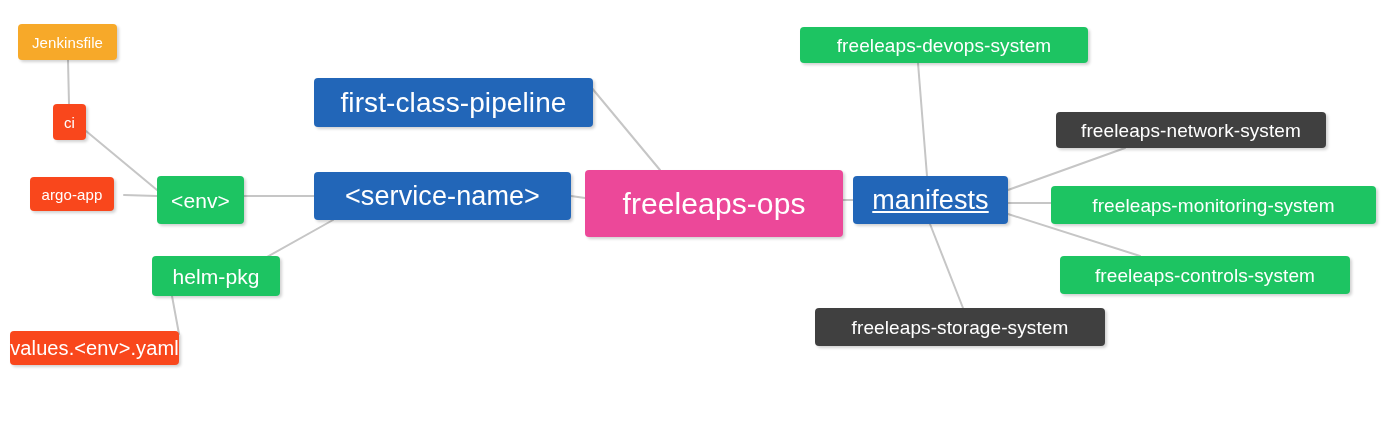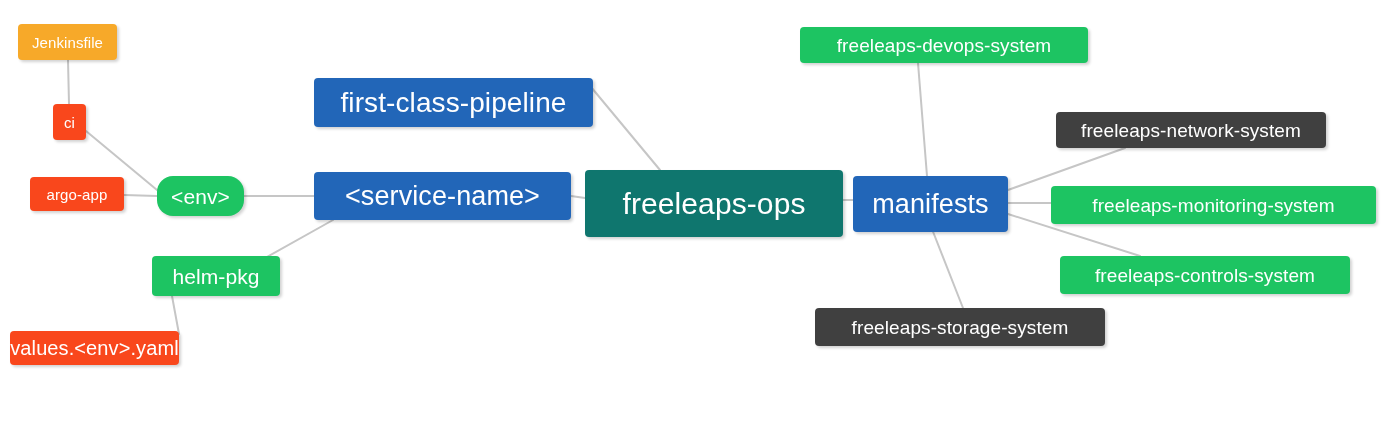--- a/index.html
+++ b/index.html
@@ -65,42 +65,42 @@
       <line x1="1008" y1="214" x2="1140" y2="256" stroke="#c6c6c6" stroke-width="2" stroke-linecap="round"></line>
       <line x1="930" y1="224" x2="963" y2="308" stroke="#c6c6c6" stroke-width="2" stroke-linecap="round"></line>
     </svg>
   <div id="node-layer">
       <div class="node" style="left: 18px; top: 24px; width: 99px; height: 36px; background: rgb(247, 169, 41); font-size: 15px;">
         <span class="node-label">Jenkinsfile</span>
       </div>
       <div class="node" style="left: 53px; top: 104px; width: 33px; height: 36px; background: rgb(249, 71, 28); font-size: 15px;">
         <span class="node-label">ci</span>
       </div>
-      <div class="node" style="left: 30px; top: 177px; width: 94px; height: 34px; background: rgb(249, 71, 28); font-size: 15px;">
+      <div class="node" style="left: 30px; top: 177px; width: 84px; height: 34px; background: rgb(249, 71, 28); font-size: 15px;">
         <span class="node-label">argo-app</span>
       </div>
-      <div class="node" style="left: 157px; top: 176px; width: 87px; height: 40px; background: rgb(29, 196, 98); font-size: 21px; border-radius: 16px;">
+      <div class="node" style="left: 157px; top: 176px; width: 87px; height: 48px; background: rgb(29, 196, 98); font-size: 21px;">
         <span class="node-label">&lt;env&gt;</span>
       </div>
       <div class="node" style="left: 152px; top: 256px; width: 128px; height: 40px; background: rgb(29, 196, 98); font-size: 21px;">
         <span class="node-label">helm-pkg</span>
       </div>
       <div class="node" style="left: 10px; top: 331px; width: 169px; height: 34px; background: rgb(249, 71, 28); font-size: 20px;">
         <span class="node-label">values.&lt;env&gt;.yaml</span>
       </div>
       <div class="node" style="left: 314px; top: 38px; width: 279px; height: 49px; background: rgb(34, 102, 184); font-size: 28px; margin-top: 40px;">
         <span class="node-label">first-class-pipeline</span>
       </div>
       <div class="node" style="left: 314px; top: 172px; width: 257px; height: 48px; background: rgb(34, 102, 184); font-size: 27px;">
         <span class="node-label">&lt;service-name&gt;</span>
       </div>
-      <div class="node" style="left: 585px; top: 170px; width: 258px; height: 67px; background: #0f766e; font-size: 30px;">
+      <div class="node" style="left: 585px; top: 170px; width: 258px; height: 67px; background: #ec4899; font-size: 30px;">
         <span class="node-label">freeleaps-ops</span>
       </div>
-      <div class="node" style="left: 853px; top: 176px; width: 155px; height: 56px; background: rgb(34, 102, 184); font-size: 27px;">
+      <div class="node" style="left: 853px; top: 176px; width: 155px; height: 48px; background: rgb(34, 102, 184); font-size: 27px; text-decoration: underline;">
         <span class="node-label">manifests</span>
       </div>
       <div class="node" style="left: 800px; top: 27px; width: 288px; height: 36px; background: rgb(29, 196, 98); font-size: 19px;">
         <span class="node-label">freeleaps-devops-system</span>
       </div>
       <div class="node" style="left: 1056px; top: 112px; width: 270px; height: 36px; background: #404040; font-size: 19px;">
         <span class="node-label">freeleaps-network-system</span>
       </div>
       <div class="node" style="left: 1051px; top: 186px; width: 325px; height: 38px; background: rgb(29, 196, 98); font-size: 19px;">
         <span class="node-label">freeleaps-monitoring-system</span>

